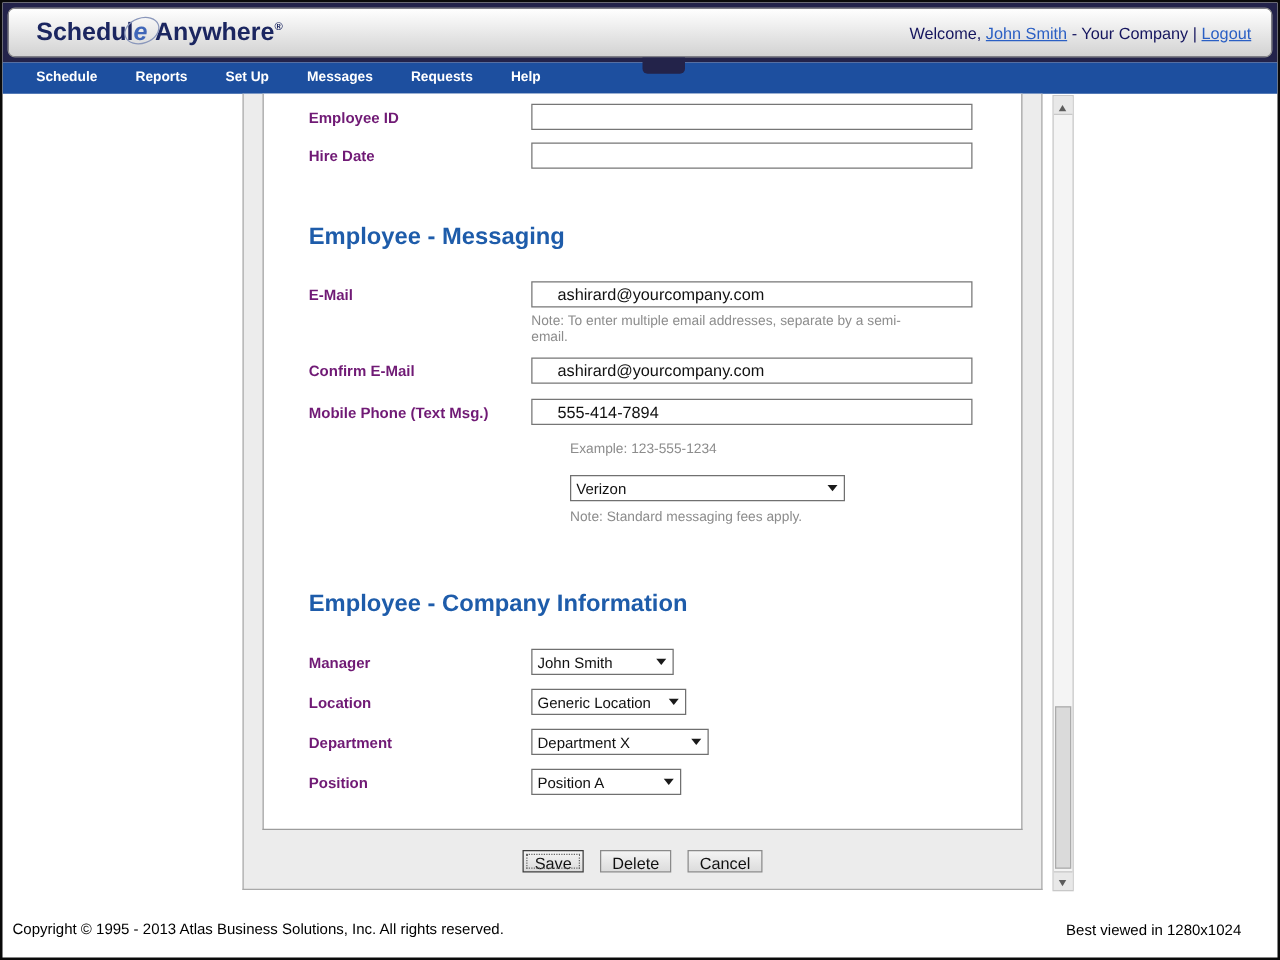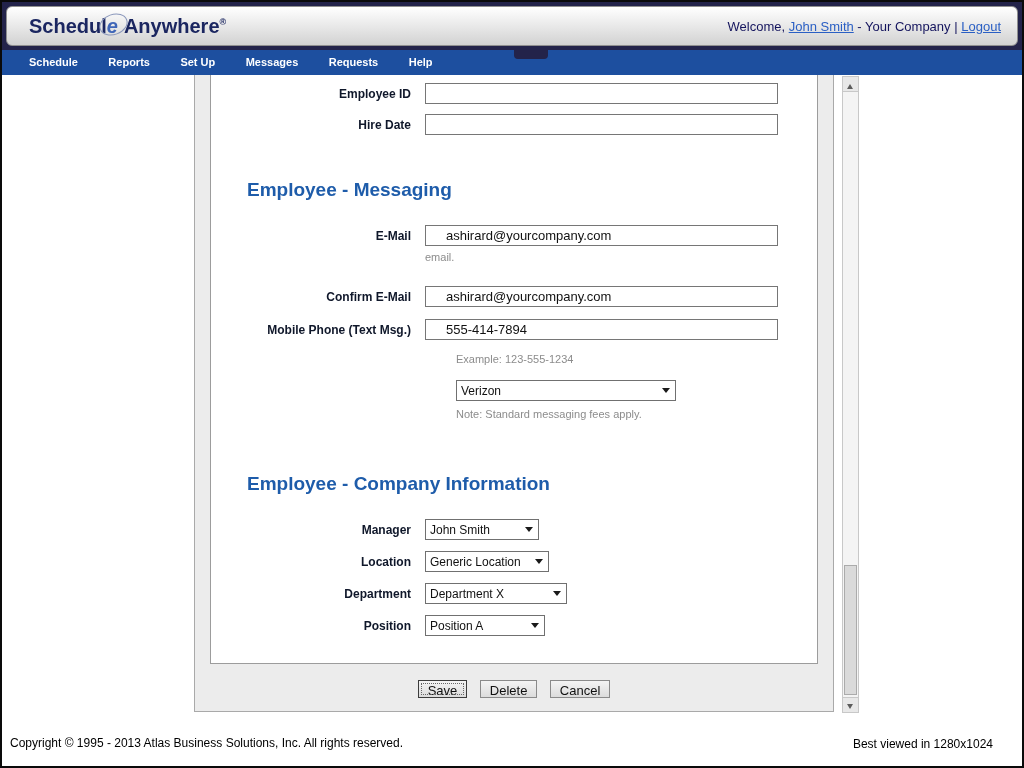--- a/index.html
+++ b/index.html
@@ -36,21 +36,21 @@
   .nav-notch { position:absolute; left:512px; top:44px; width:34px; height:13px; background:#23234a; border-radius:0 0 4px 4px; }
   
   .form-outer {
     position:absolute; left:192px; top:73px; width:640px; height:637px;
     background:#ececec; border:1px solid #a9a9a9; border-top:none;
   }
   .form-inner {
     position:absolute; left:15px; top:0; width:608px; height:589px;
     background:#ffffff; border:1px solid #9c9c9c; border-top:none;
   }
-  .fi-label { position:absolute; left:0; width:200px; text-align:right; font-size:12px; font-weight:bold; color:#0f172a; white-space:nowrap; }
+  .fi-label { position:absolute; left:0; width:200px; text-align:left; font-size:12px; font-weight:bold; color:#701a75; white-space:nowrap;padding-left:36px; }
   .fi-input {
     position:absolute; left:214px; width:353px; height:21px;
     border:1px solid #767676; background:#fff; font-family:inherit; font-size:13px; padding:1px 20px; color:#111;
   }
   .section-heading { position:absolute; left:36px; font-size:19px; font-weight:bold; color:#1e5caa; white-space:nowrap; }
   .note { position:absolute; font-size:11px; color:#8c8c8c; line-height:13px; }
   .selwrap { position:absolute; height:21px; }
   .selwrap select {
     appearance:none; -webkit-appearance:none; -moz-appearance:none;
     width:100%; height:21px; border:1px solid #707070; border-radius:0;
@@ -116,20 +116,21 @@
       <input class="fi-input" style="top: 8px;" value="">
 
       <div class="fi-label" style="top:43px">Hire Date</div>
       <input class="fi-input" style="top: 39px;" value="">
 
       <div class="section-heading" style="top:104px">Employee - Messaging</div>
 
       <div class="fi-label" style="top:154px">E-Mail</div>
       <input class="fi-input" style="top: 150px;" value="ashirard@yourcompany.com">
       <div class="note" style="top:176px; left:214px; width:360px">
+        <div>Note: To enter multiple email addresses, separate by a semi-</div>
         <div>email.</div>
       </div>
 
       <div class="fi-label" style="top:215px">Confirm E-Mail</div>
       <input class="fi-input" style="top: 211px;" value="ashirard@yourcompany.com">
 
       <div class="fi-label" style="top:248px">Mobile Phone (Text Msg.)</div>
       <input class="fi-input" style="top: 244px;" value="555-414-7894">
       <div class="note" style="top:278px; left:245px">Example: 123-555-1234</div>
 

